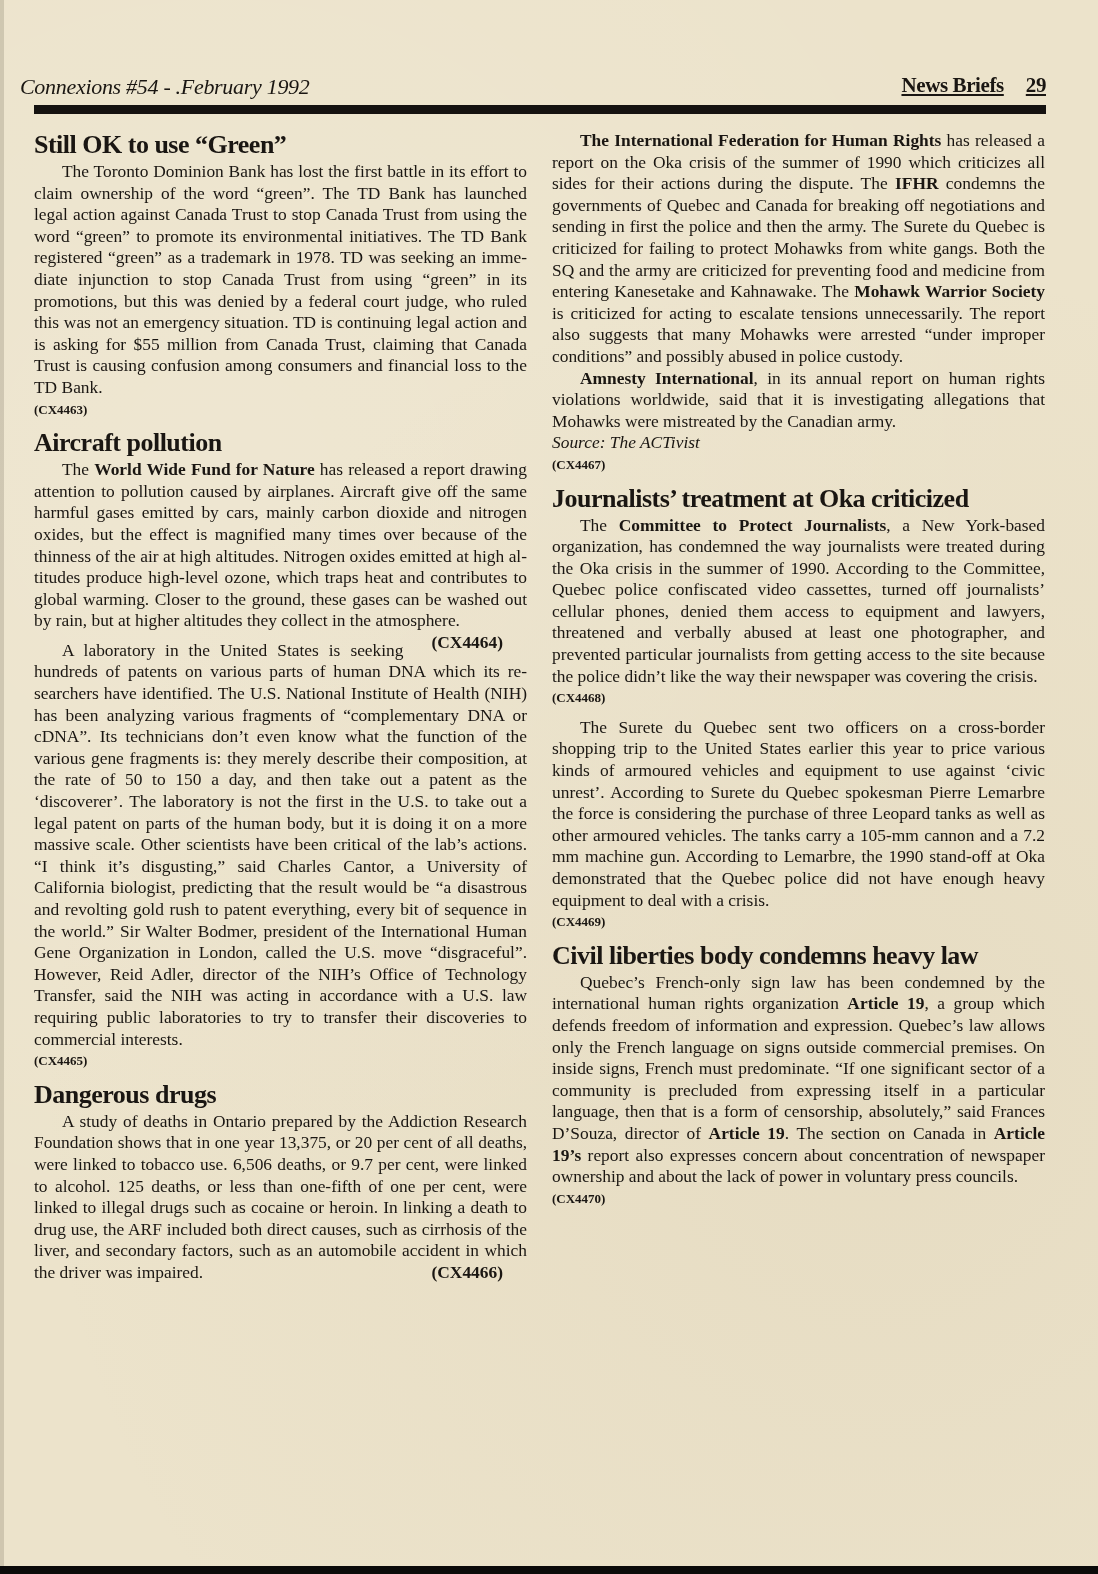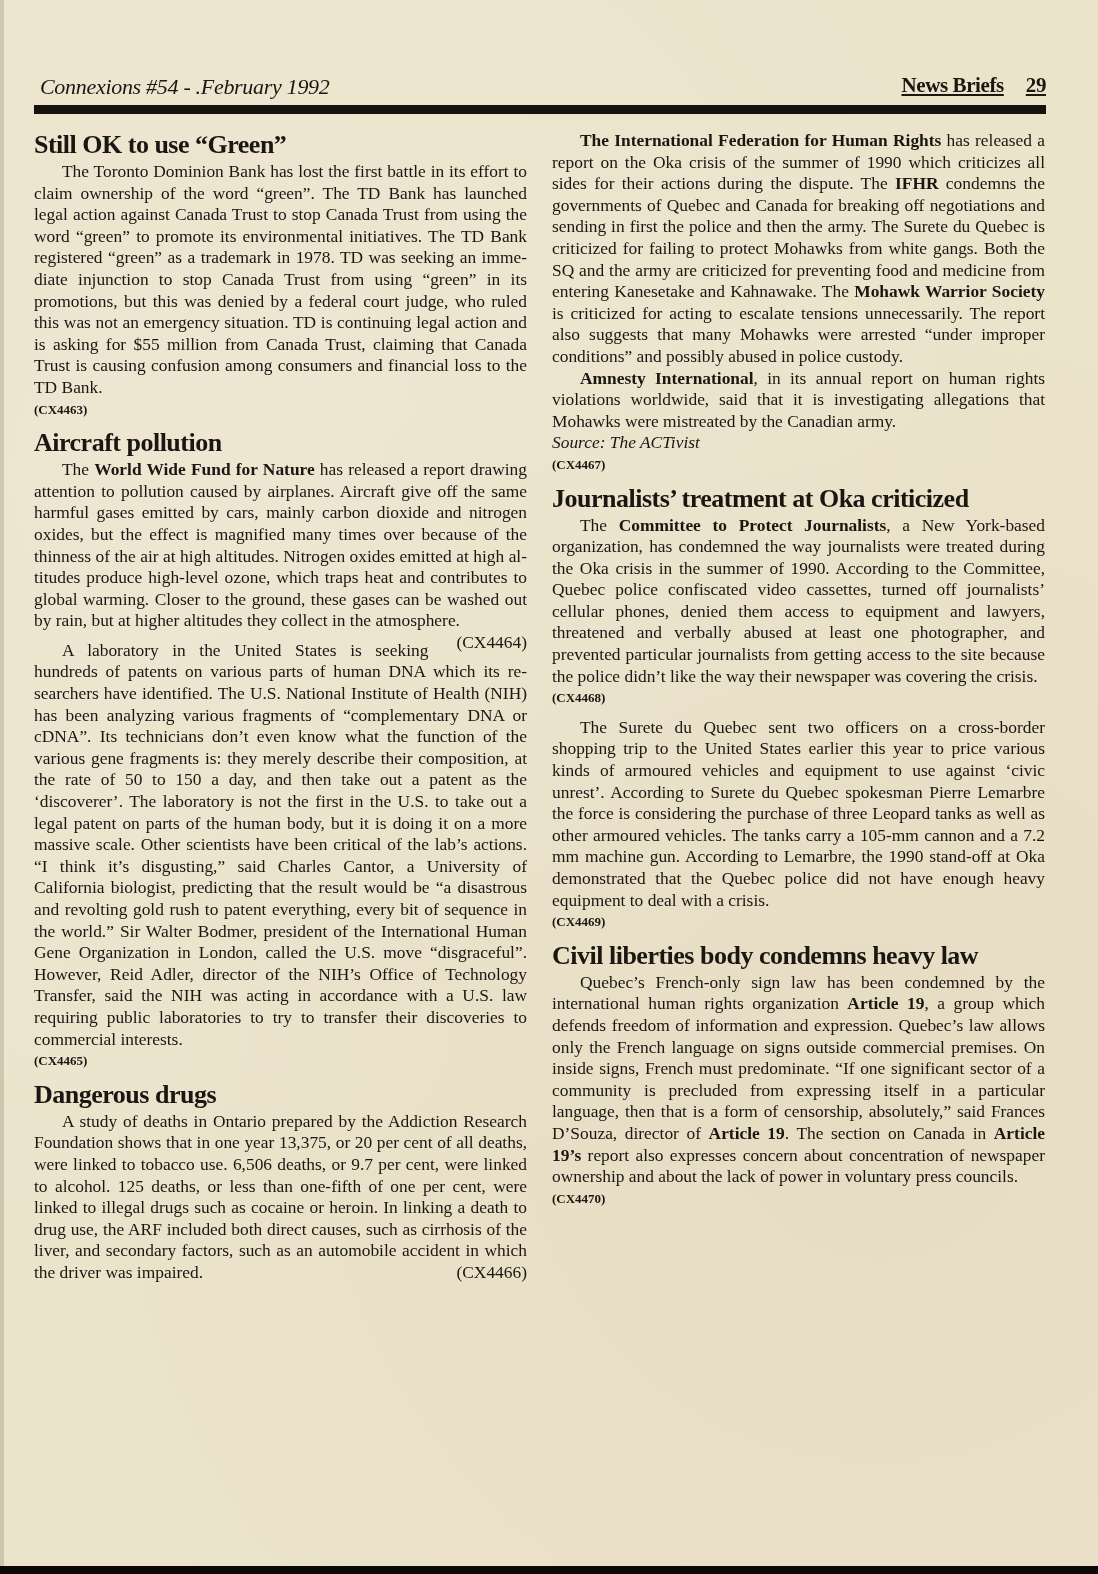--- a/index.html
+++ b/index.html
@@ -7,21 +7,21 @@
     width:1098px; height:1574px; overflow:hidden; position:relative;
     background:#ece3cb;
     background-image:
       radial-gradient(circle at 20% 30%, rgba(255,255,255,0.12), transparent 60%),
       radial-gradient(circle at 80% 70%, rgba(180,160,120,0.10), transparent 60%);
     color:#1a1612;
     font-family:"Liberation Serif", "DejaVu Serif", serif;
   }
   .page { position:absolute; left:0; top:0; width:1098px; height:1574px; }
   .header {
-    position:absolute; left:40px; right:52px; top:74px; height:26px;
+    position:absolute; left:20px; right:52px; top:74px; height:26px;
   }
   .hdr-left {
     position:absolute; left:0; top:0; font-style:italic; font-size:22px; letter-spacing:-0.3px;
   }
   .hdr-right {
     position:absolute; right:0; top:-1px; font-weight:bold; font-size:21px; letter-spacing:-0.4px;text-decoration:underline;
   }
   .hdr-right .pg { margin-left:22px; }
   .rule {
     position:absolute; left:34px; right:52px; top:105px; height:9px; background:#151210;
@@ -35,21 +35,21 @@
     letter-spacing:-0.5px;
   }
   .body {
     font-size:17.4px; line-height:21.6px; text-align:justify; hyphens:manual;
   }
   .body p { margin:0; text-indent:28px; }
   .body p.noindent { text-indent:0; }
   .org { font-weight:bold; }
   .src { font-style:italic; }
   .ref { font-weight:bold; font-size:13px; line-height:21.6px; }
-  .ref-inline { font-weight:normal; float:right; }
+  .ref-inline { font-weight:bold; float:right; margin-right:24px; }
   .bottom-edge { position:absolute; left:0; right:0; bottom:0; height:8px; background:#0b0a09; }
   .left-shadow { position:absolute; left:0; top:0; bottom:0; width:4px; background:rgba(120,110,90,0.25); }
 </style>
 </head>
 <body>
 
 <div class="page">
   <div class="left-shadow"></div>
 
   <div class="header">

